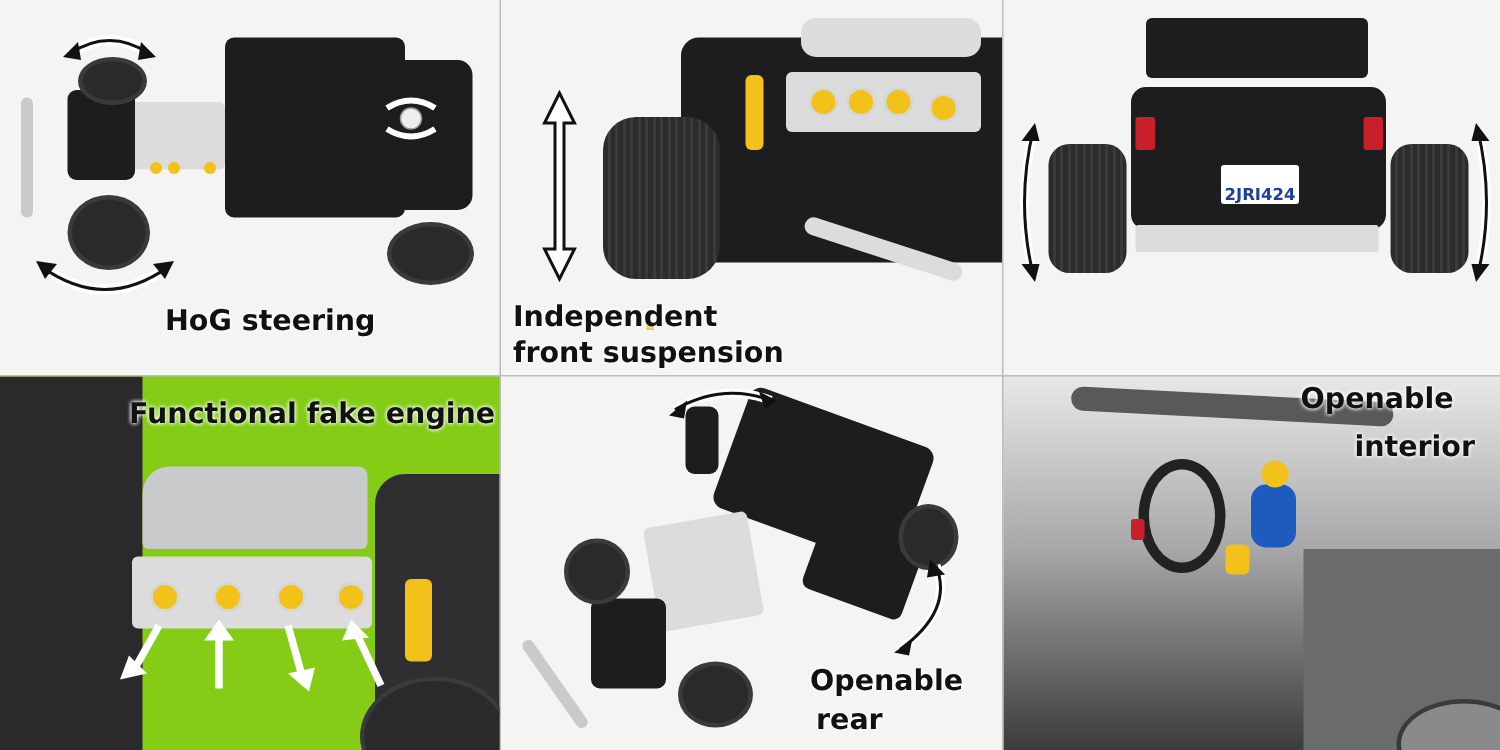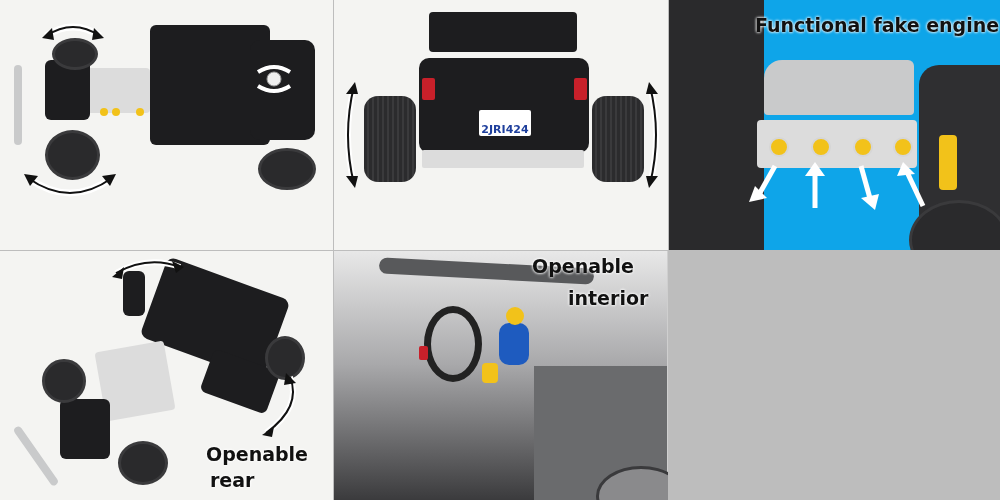--- a/index.html
+++ b/index.html
@@ -49,22 +49,41 @@
         <path d="M8 10 Q50 40 92 10" stroke="#fff" stroke-width="7" fill="none"></path>
         <path d="M8 10 Q50 40 92 10" stroke="#111" stroke-width="2" fill="none"></path>
         <path d="M4 6 L18 8 L10 18Z" fill="#111"></path>
         <path d="M96 6 L82 8 L90 18Z" fill="#111"></path>
       </svg>
     <svg class="arrow" style="left:252px;top:62px;" width="45" height="34">
         <circle cx="22" cy="17" r="7" fill="#eee" stroke="#999"></circle>
         <path d="M6 10 Q22 0 38 10" stroke="#fff" stroke-width="4" fill="none"></path>
         <path d="M6 24 Q22 34 38 24" stroke="#fff" stroke-width="4" fill="none"></path>
       </svg>
+    <div class="cap" style="left:110px;top:203px;">HoG steering</div>
   </div>
 
+  <div class="panel">
+    <div class="shape blk" style="left:120px;top:25px;width:214px;height:150px;border-radius:12px 0 0 20px;"></div>
+    <div class="shape lgrey" style="left:190px;top:48px;width:130px;height:40px;"></div>
+    <div class="hole" style="left:205px;top:58px;"></div>
+    <div class="hole" style="left:230px;top:58px;"></div>
+    <div class="hole" style="left:255px;top:58px;"></div>
+    <div class="hole" style="left:285px;top:62px;"></div>
+    <div class="shape yellow" style="left:163px;top:50px;width:12px;height:50px;"></div>
+    <div class="shape lgrey" style="left:200px;top:12px;width:120px;height:26px;border-radius:10px;"></div>
+    <div class="shape tire-side" style="left:68px;top:78px;width:78px;height:108px;"></div>
+    <div class="shape lgrey" style="left:200px;top:160px;width:110px;height:12px;transform:rotate(18deg);border-radius:6px;"></div>
+    <div class="shape" style="left:97px;top:215px;width:5px;height:5px;background:#f2c21a;"></div>
+    <svg class="arrow" style="left:26px;top:58px;" width="26" height="132">
+        <path d="M13 4 L3 24 L10 24 L10 108 L3 108 L13 128 L23 108 L16 108 L16 24 L23 24Z" fill="#fff" stroke="#111" stroke-width="2"></path>
+      </svg>
+    <div class="cap" style="left:8px;top:200px;">Independent</div>
+    <div class="cap" style="left:8px;top:224px;">front suspension</div>
+  </div>
 
   <div class="panel">
     <div class="shape blk" style="left:95px;top:12px;width:148px;height:40px;border-radius:4px;"></div>
     <div class="shape blk" style="left:85px;top:58px;width:170px;height:95px;border-radius:10px;"></div>
     <div class="shape lgrey" style="left:88px;top:150px;width:162px;height:18px;border-radius:2px;"></div>
     <div class="shape red" style="left:88px;top:78px;width:13px;height:22px;"></div>
     <div class="shape red" style="left:240px;top:78px;width:13px;height:22px;"></div>
     <div class="shape" style="left:145px;top:110px;width:52px;height:26px;background:#fff;border-radius:2px;display:flex;align-items:flex-end;justify-content:center;font-size:11px;color:#1e3f9c;font-weight:700;">2JRI424</div>
     <div class="shape tire-side" style="left:30px;top:96px;width:52px;height:86px;border-radius:14px;"></div>
     <div class="shape tire-side" style="left:258px;top:96px;width:52px;height:86px;border-radius:14px;"></div>
@@ -75,21 +94,21 @@
         <path d="M15 108 L6 96 L18 96Z" fill="#111"></path>
       </svg>
     <svg class="arrow" style="left:308px;top:80px;" width="22" height="110">
         <path d="M8 6 Q20 55 8 104" stroke="#fff" stroke-width="6" fill="none"></path>
         <path d="M8 6 Q20 55 8 104" stroke="#111" stroke-width="2" fill="none"></path>
         <path d="M7 2 L16 14 L4 14Z" fill="#111"></path>
         <path d="M7 108 L16 96 L4 96Z" fill="#111"></path>
       </svg>
   </div>
 
-  <div class="panel" style="background:#0ea5e9;">
+  <div class="panel" style="background:#84cc16;">
     <div class="shape blk" style="left:0;top:0;width:95px;height:250px;border-radius:0;background:#2a2a2c;"></div>
     <div class="shape blk" style="left:250px;top:65px;width:83px;height:185px;border-radius:20px 0 0 0;background:#2f2f31;"></div>
     <div class="shape grey" style="left:95px;top:60px;width:150px;height:55px;border-radius:18px 6px 4px 4px;"></div>
     <div class="shape lgrey" style="left:88px;top:120px;width:160px;height:48px;"></div>
     <div class="hole" style="left:100px;top:137px;"></div>
     <div class="hole" style="left:142px;top:137px;"></div>
     <div class="hole" style="left:184px;top:137px;"></div>
     <div class="hole" style="left:224px;top:137px;"></div>
     <div class="shape yellow" style="left:270px;top:135px;width:18px;height:55px;"></div>
     <div class="shape tire" style="left:240px;top:200px;width:100px;height:80px;"></div>

